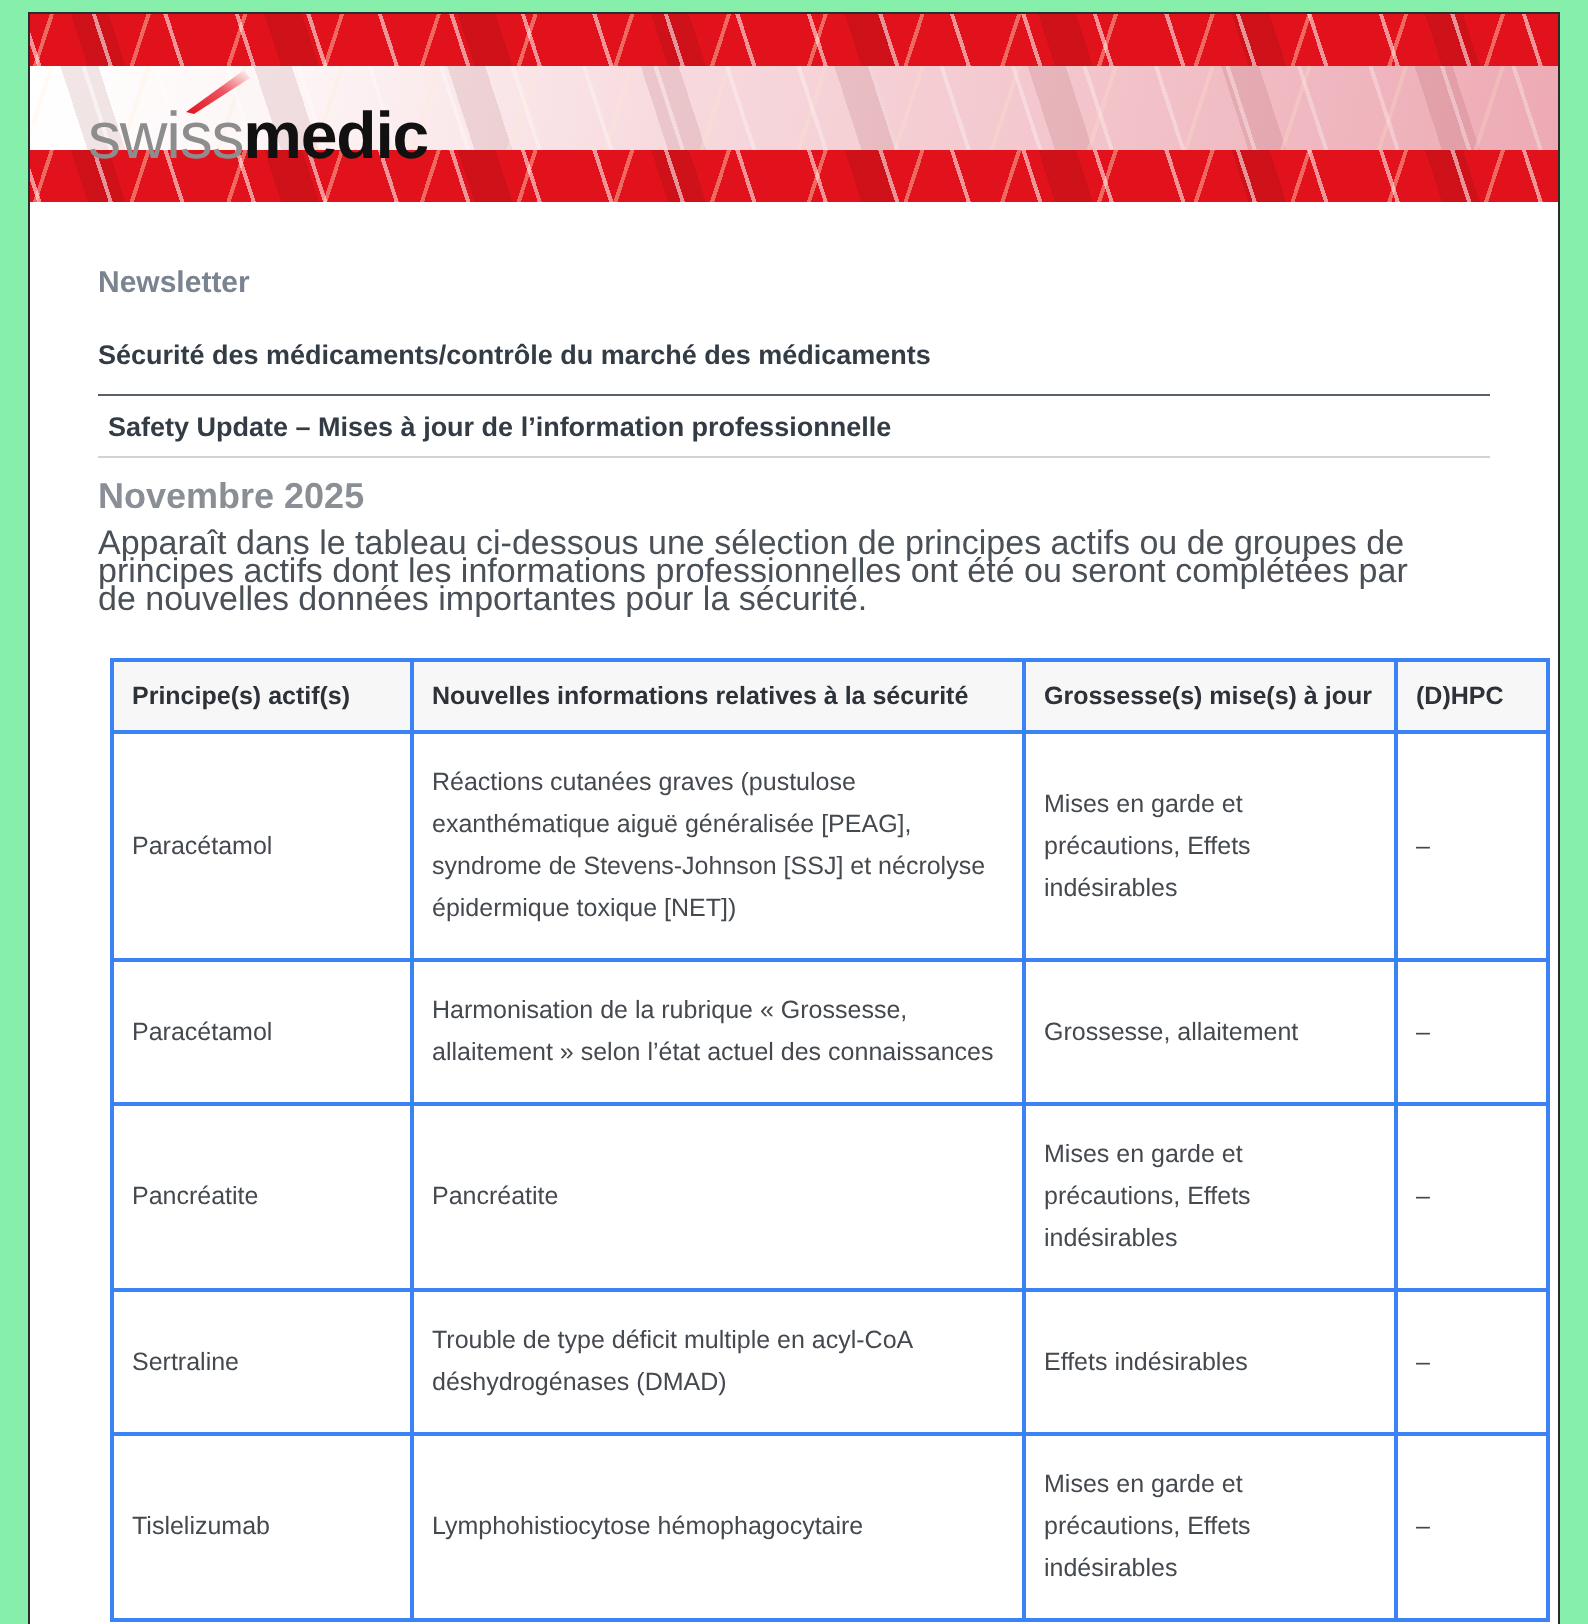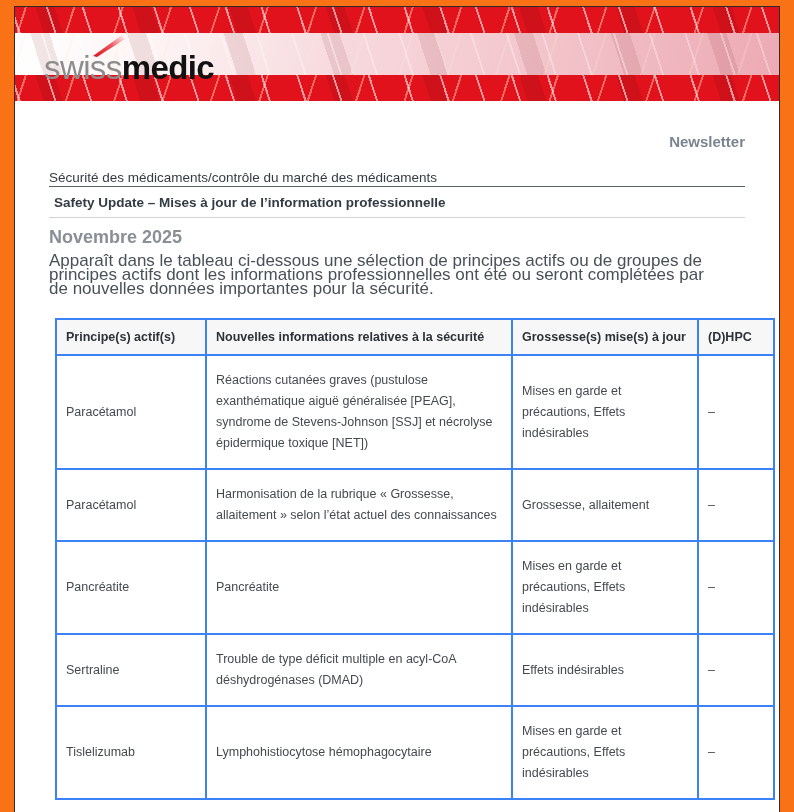--- a/index.html
+++ b/index.html
@@ -8,21 +8,21 @@
     width: 794px; height: 812px;
     background: #9e9e9e;
     font-family: "Liberation Sans", sans-serif;
     overflow: hidden;
   }
 
   
   #viewer {
     position: absolute;
     inset: 0;
-    background: #f97316;
+    background: #86efac;
     overflow: hidden;
   }
   #page {
     position: absolute;
     left: 14px;
     top: 6px;
     width: 766px;
     height: 806px;
     background: #ffffff;
     border: 1px solid #2b2b2b;
@@ -108,26 +108,25 @@
 
   
   .content {
     padding: 0 34px;
   }
   .h-newsletter {
     margin: 32px 0 6px 0;
     font-size: 15px;
     font-weight: 700;
     color: #7a8490;
-    text-align: right;
   }
   .h-sub1 {
-    margin: 20px 0 1px 0;
+    margin: 20px 0 12px 0;
     font-size: 13.5px;
-    font-weight: 400;
+    font-weight: 700;
     color: #333b44;
   }
   .h-sub2 {
     margin: 20px 0 6px 0;
     font-size: 13.5px;
     font-weight: 400;
     color: #7a8490;
   }
   .rule-dark {
     height: 0;

